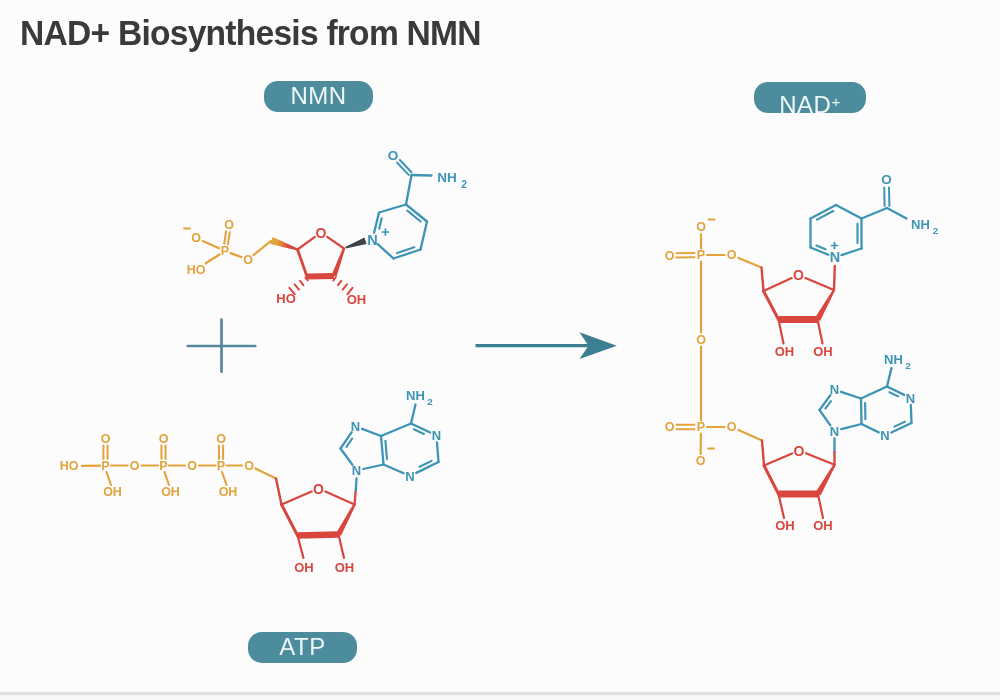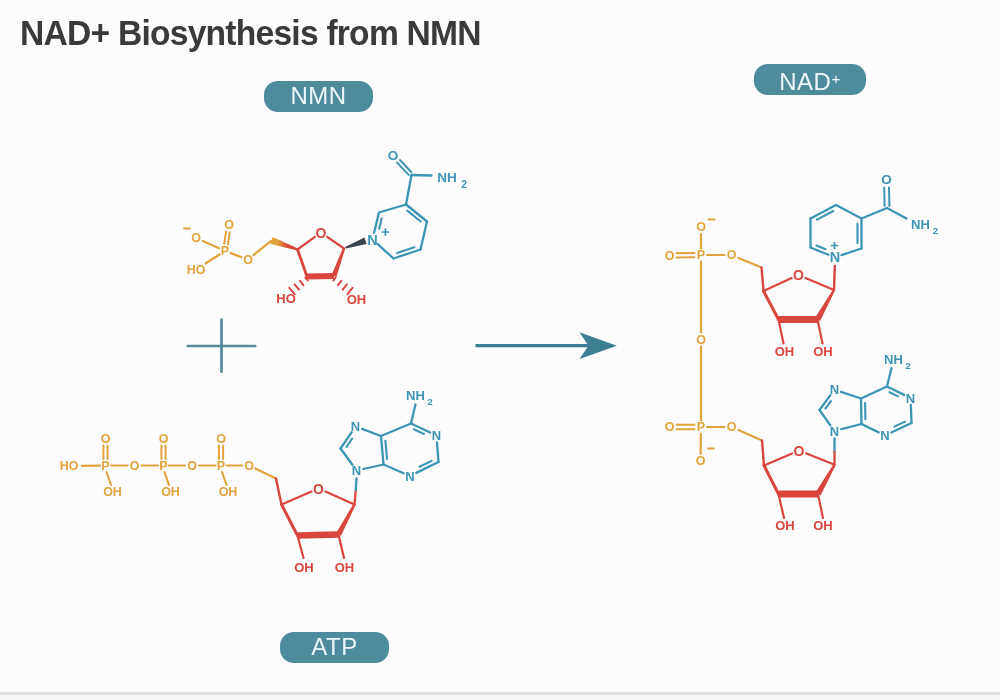--- a/index.html
+++ b/index.html
@@ -8,22 +8,22 @@
   .title { position:absolute; left:20px; top:13px; font-size:35px; font-weight:bold; color:#3a3a3c; letter-spacing:-0.8px; white-space:nowrap; transform:scaleX(0.96); transform-origin:left center; }
   .pill { position:absolute; background:#4c8c9c; border-radius:14px; color:#eef7f8; font-weight:normal; text-align:center; }
   .pill span { display:block; }
   .band { position:absolute; left:0; width:1000px; }
 </style>
 </head>
 <body>
 <div id="stage">
   <div class="title">NAD+ Biosynthesis from NMN</div>
   <div class="pill" style="left:264px;top:81px;width:109px;height:31px;font-size:24px;line-height:30px;letter-spacing:0.5px;">NMN</div>
-  <div class="pill" style="left:754px;top:64px;width:112px;height:31px;font-size:24px;line-height:29px;letter-spacing:0.5px;">NAD<span style="display:inline;font-size:15px;vertical-align:6px;">+</span></div>
-  <div class="pill" style="left:280px;top:632px;width:109px;height:31px;font-size:24px;line-height:30px;letter-spacing:0.5px;">ATP</div>
+  <div class="pill" style="left:754px;top:82px;width:112px;height:31px;font-size:24px;line-height:40px;letter-spacing:0.5px;">NAD<span style="display:inline;font-size:15px;vertical-align:6px;">+</span></div>
+  <div class="pill" style="left:248px;top:632px;width:109px;height:31px;font-size:24px;line-height:30px;letter-spacing:0.5px;">ATP</div>
   <svg width="1000" height="700" viewBox="0 0 1000 700" style="position:absolute;left:0;top:0">
       <line x1="219.1" y1="248.3" x2="202.8" y2="241.1" stroke="#E2A33C" stroke-width="2.2" stroke-linecap="round"></line>
       <line x1="224.2" y1="243.8" x2="226.0" y2="231.6" stroke="#E2A33C" stroke-width="2.0" stroke-linecap="round"></line>
       <line x1="227.9" y1="244.4" x2="229.8" y2="232.2" stroke="#E2A33C" stroke-width="2.0" stroke-linecap="round"></line>
       <line x1="219.5" y1="254.5" x2="205.7" y2="263.3" stroke="#E2A33C" stroke-width="2.2" stroke-linecap="round"></line>
       <line x1="230.6" y1="253.1" x2="241.4" y2="257.1" stroke="#E2A33C" stroke-width="2.2" stroke-linecap="round"></line>
       <line x1="253.4" y1="255.1" x2="271.1" y2="240.8" stroke="#E2A33C" stroke-width="2.2" stroke-linecap="round"></line>
       <defs>
         <linearGradient id="gw" x1="0" y1="0" x2="1" y2="0">
           <stop offset="0.25" stop-color="#E2A33C"></stop>

